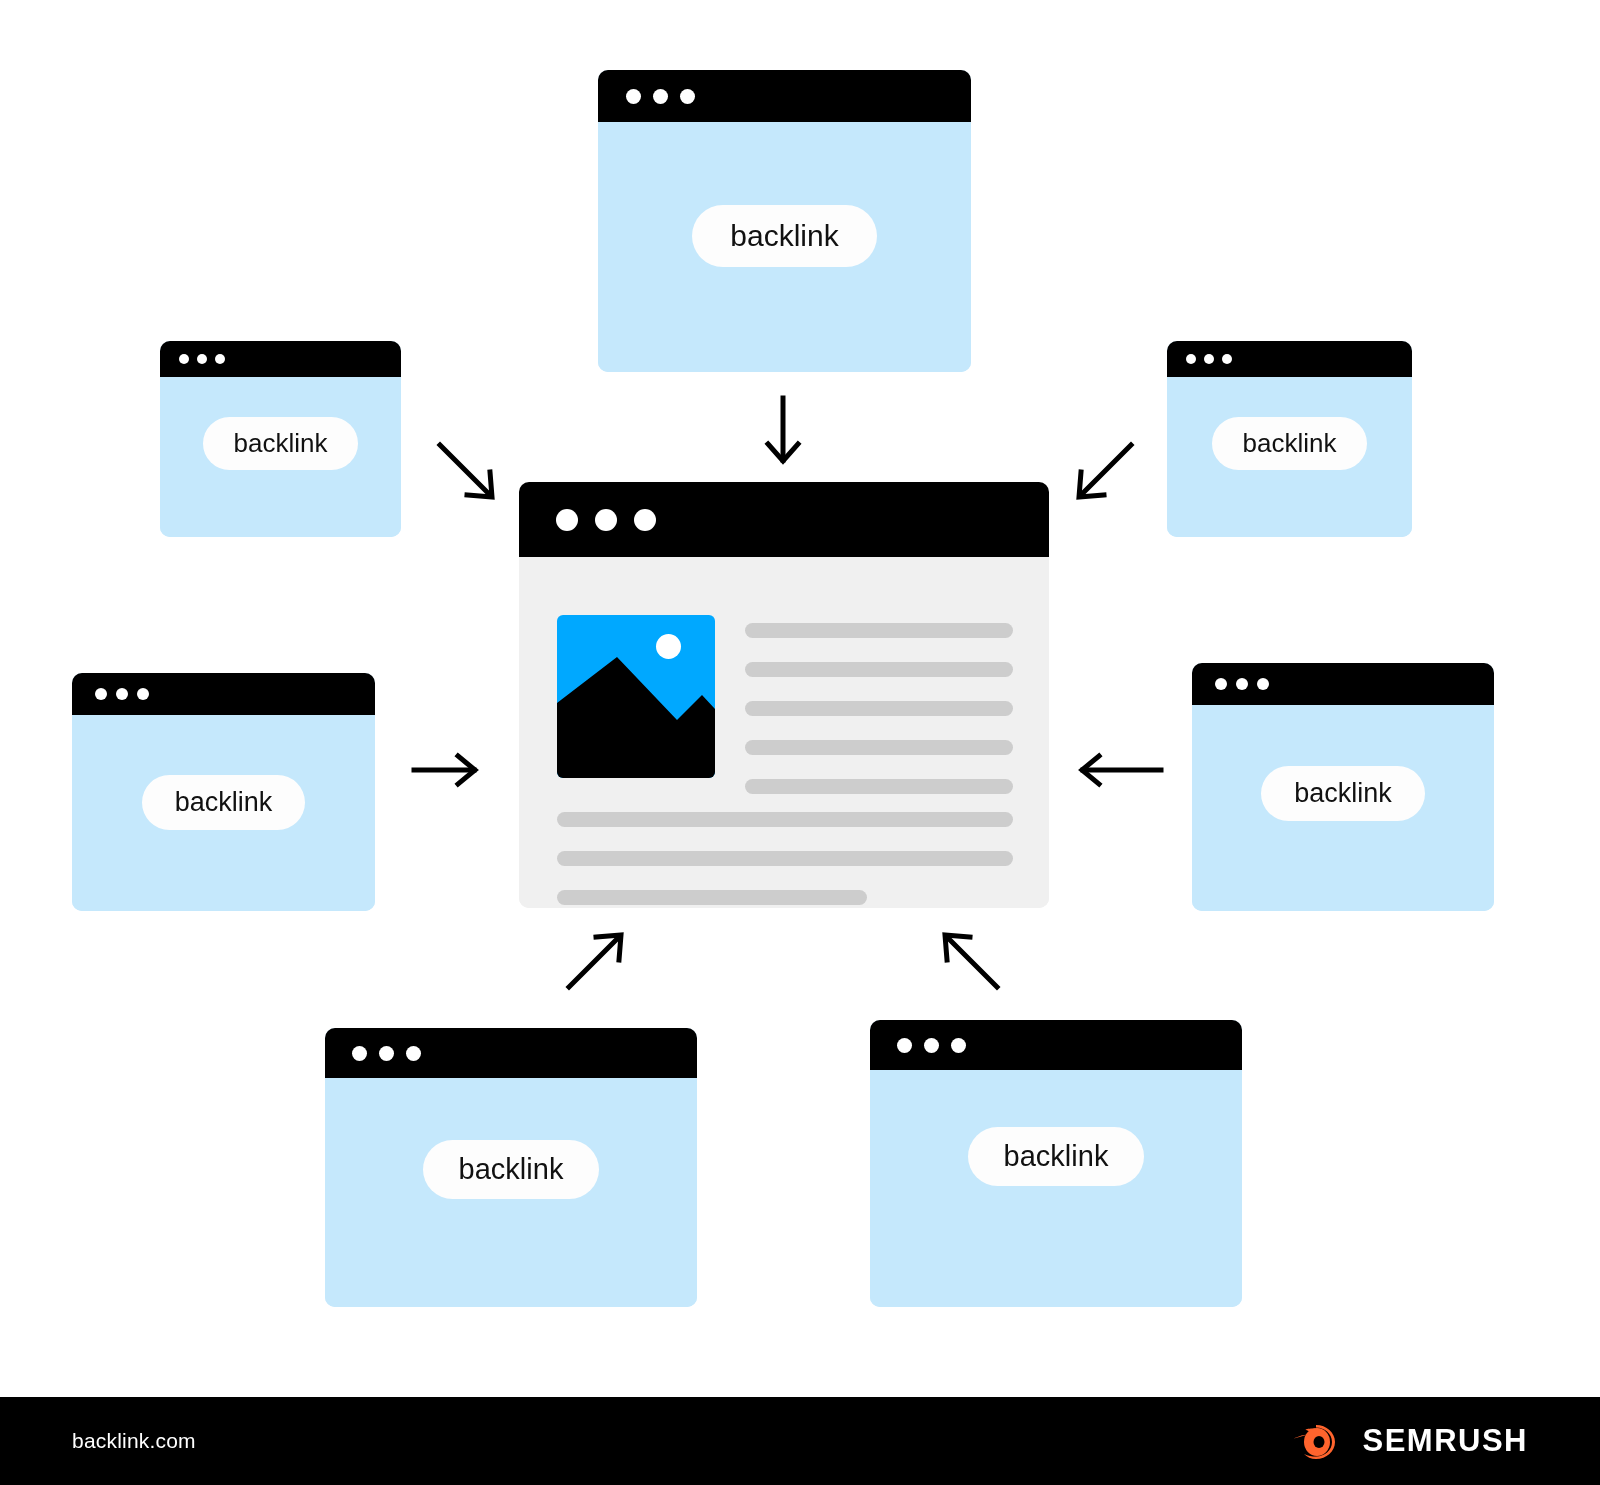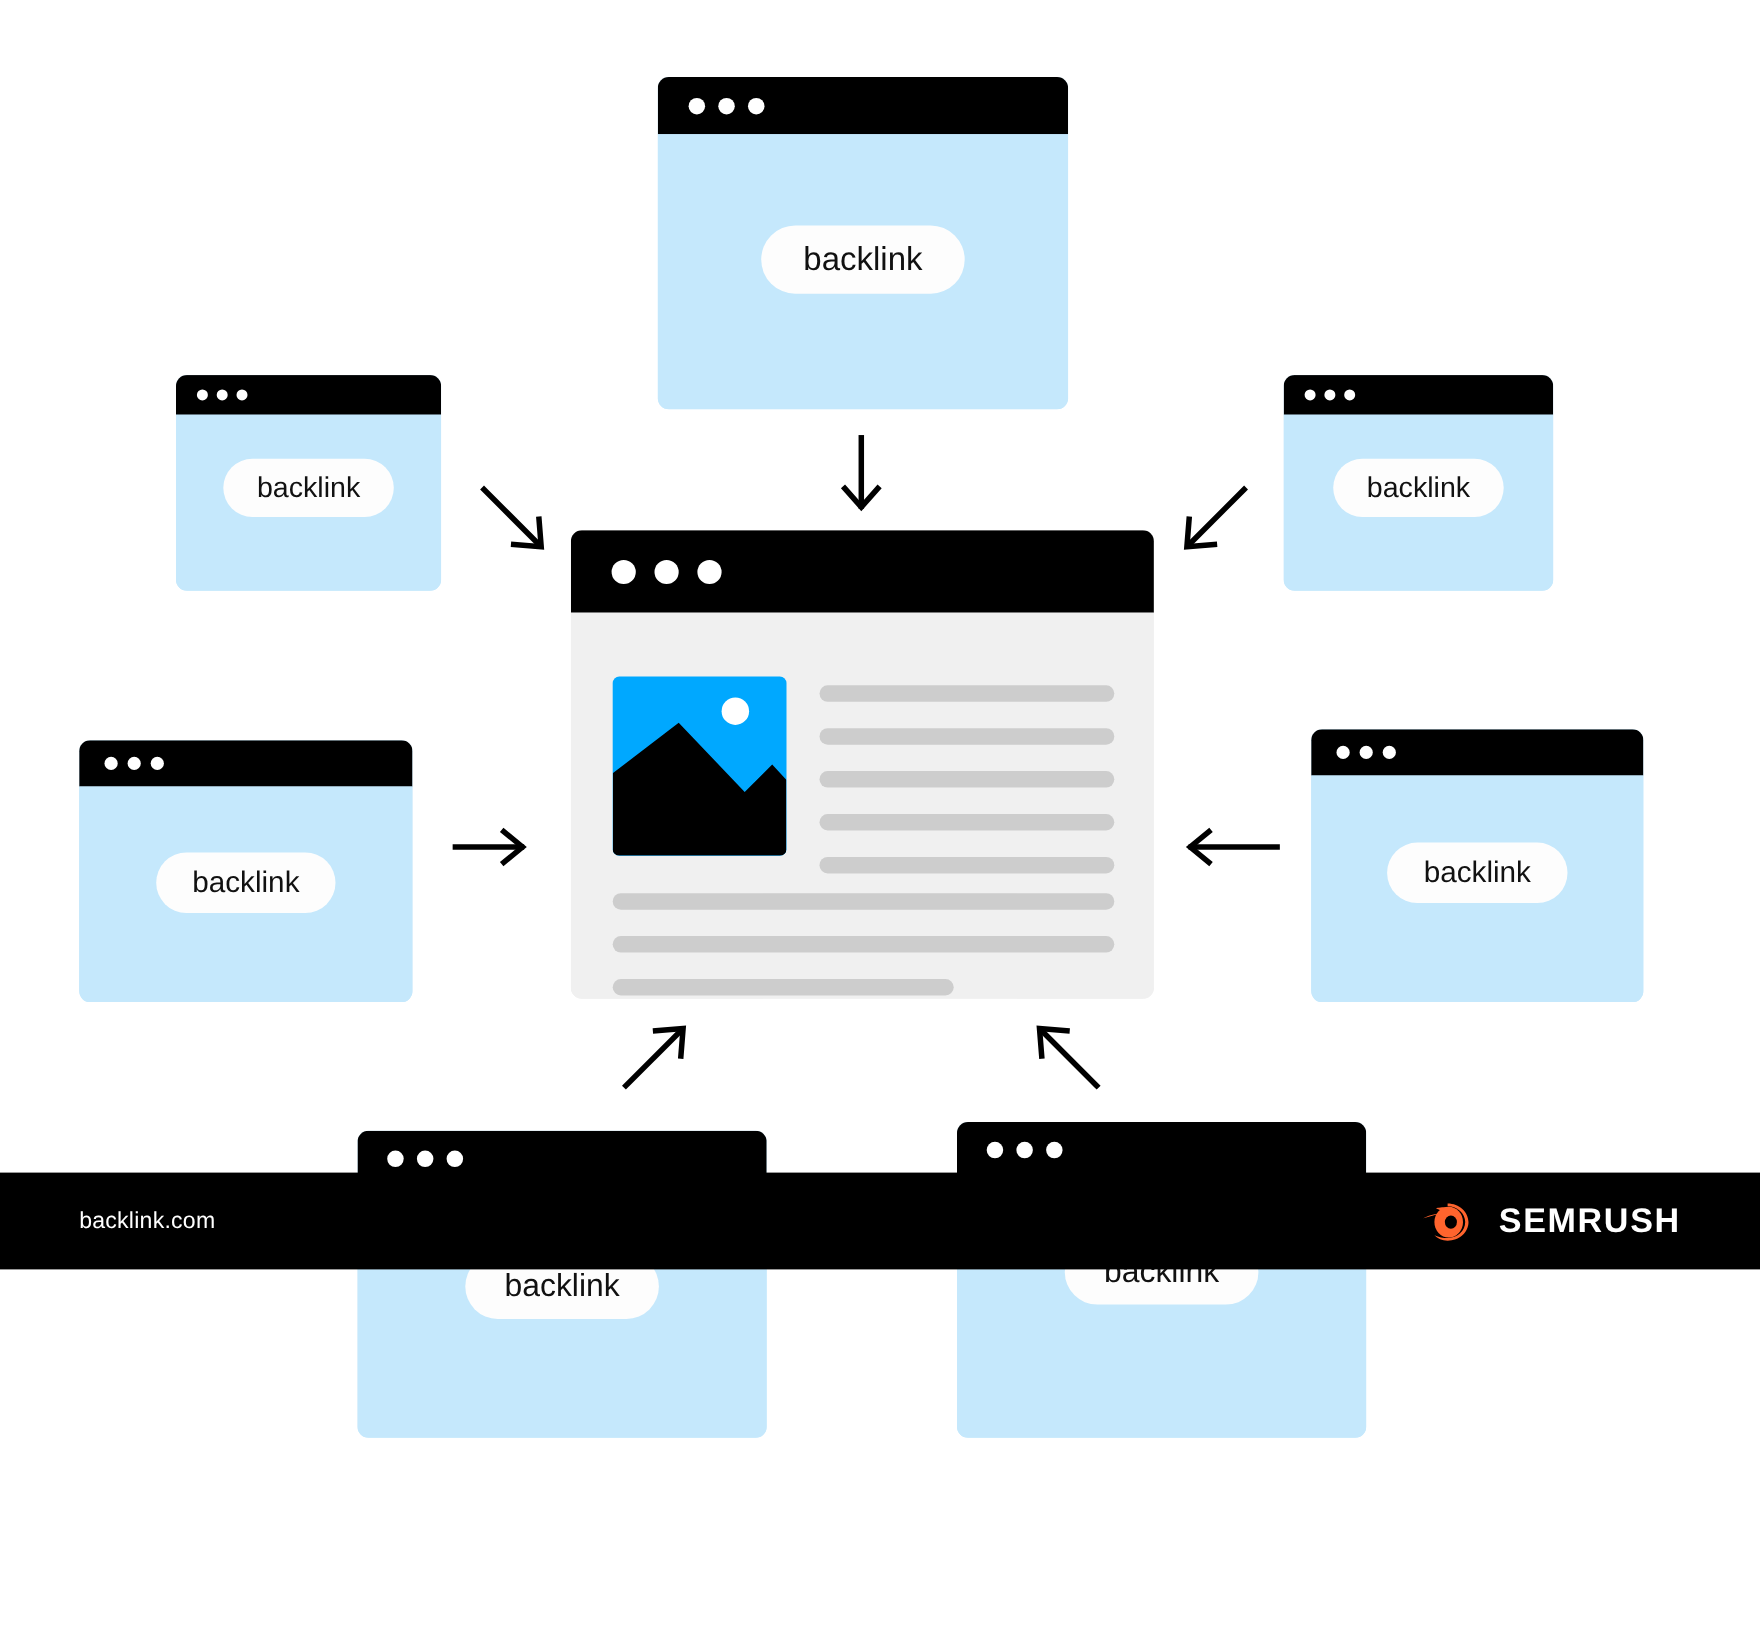--- a/index.html
+++ b/index.html
@@ -6,21 +6,21 @@
   html, body {
     width: 1600px;
     height: 1485px;
     background: #FFFFFF;
     font-family: "Liberation Sans", sans-serif;
     overflow: hidden;
   }
   #stage {
     position: relative;
     width: 1600px;
-    height: 1154px;
+    height: 1485px;
     background: #FFFFFF;
   }
 
   
   .win {
     position: absolute;
     background: #C5E8FC;
     border-radius: 10px;
     overflow: hidden;
   }

